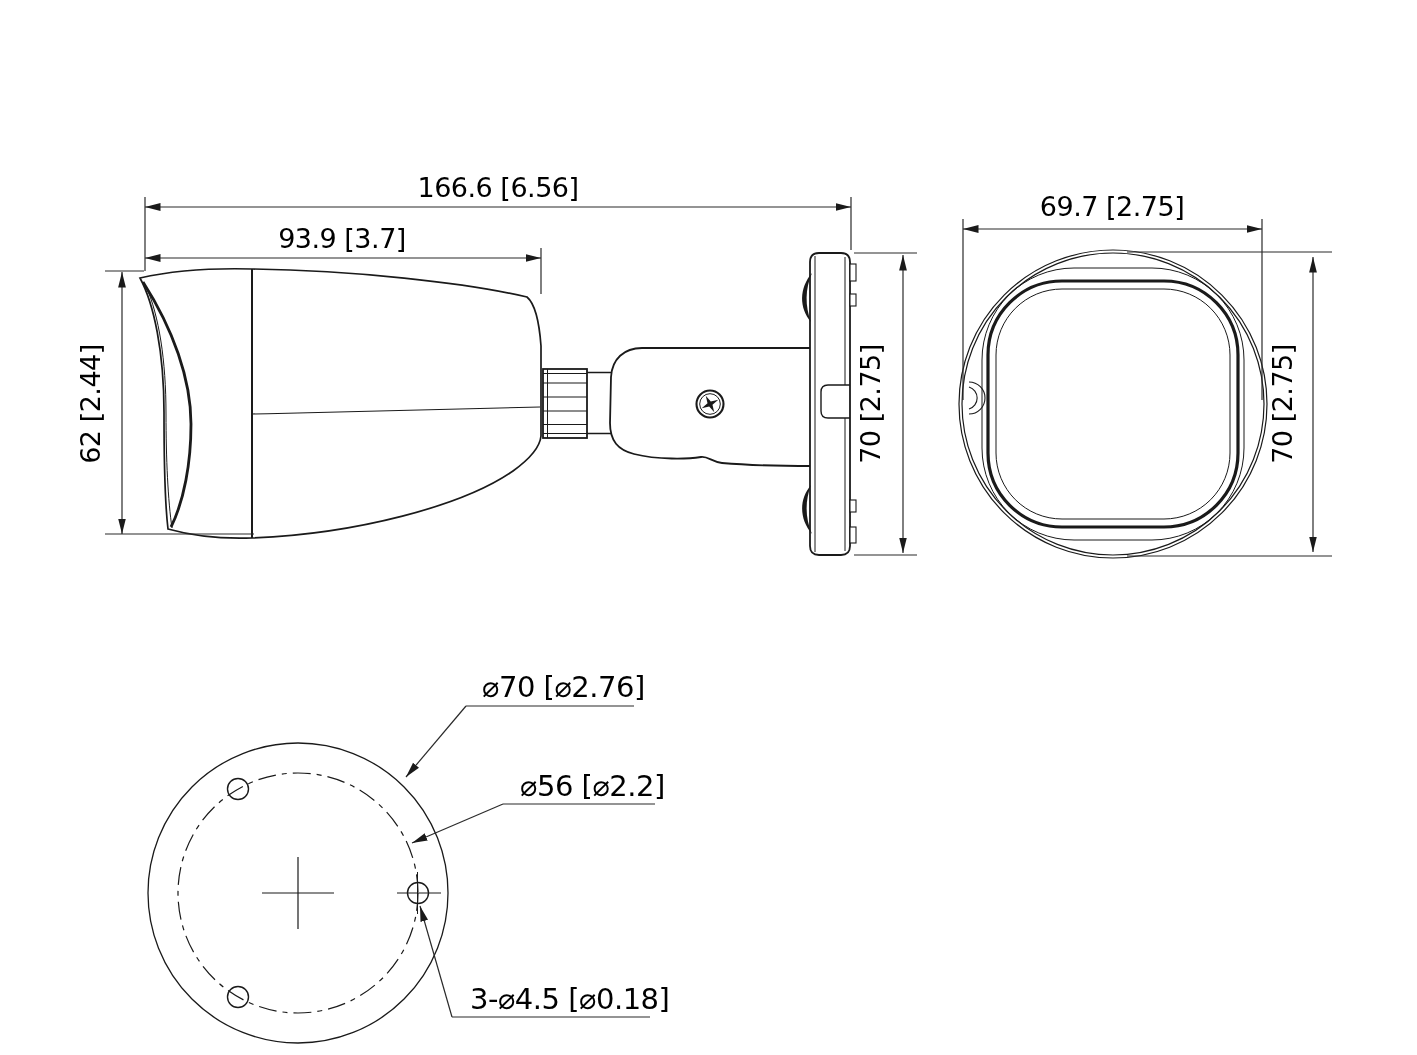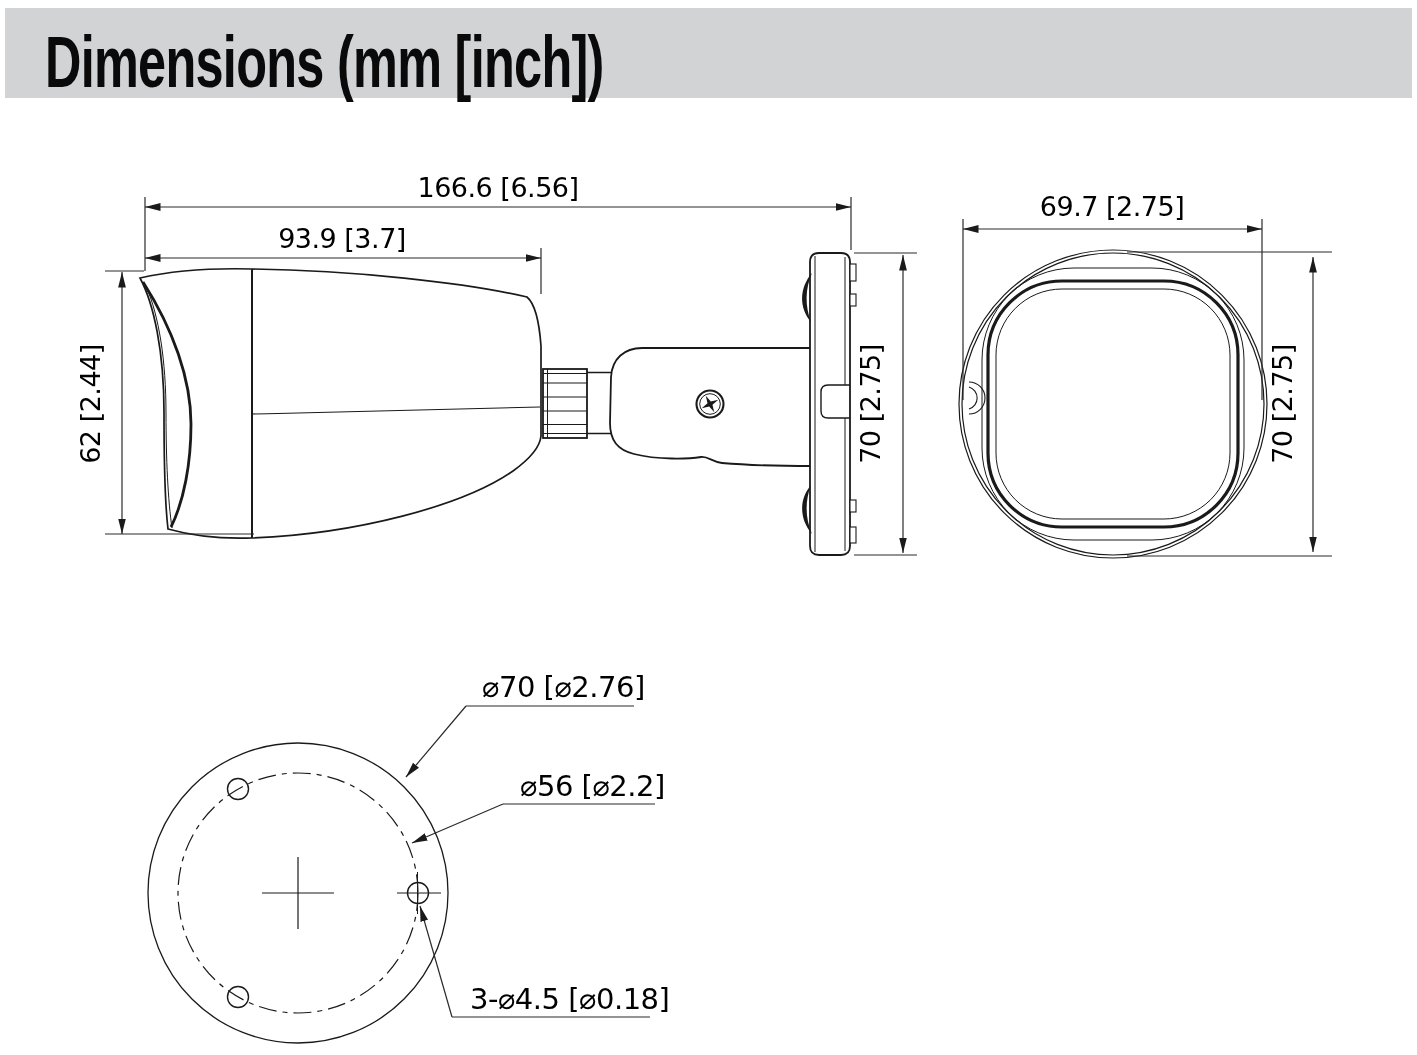--- a/index.html
+++ b/index.html
@@ -14,23 +14,20 @@
   .fillw{fill:#ffffff;}
   .dim{stroke:#2a2a2a;stroke-width:1.2;fill:none;}
   .dimtxt{font-family:"DejaVu Sans",sans-serif;font-size:27px;fill:#000;letter-spacing:-0.5px;}
   .lbltxt{font-family:"DejaVu Sans",sans-serif;font-size:29px;fill:#000;letter-spacing:-0.5px;}
 </style>
 </head>
 <body>
 
 <div class="page">
 
-  <div class="header-bar">
-    <div class="header-title">Dimensions (mm [inch])</div>
-  </div>
 
   <svg width="1417" height="1055" viewBox="0 0 1417 1055">
     <defs>
       <marker id="arw" viewBox="0 0 16 9" refX="15.5" refY="4.5" markerWidth="16" markerHeight="9" orient="auto-start-reverse" markerUnits="userSpaceOnUse">
         <path d="M15.5,4.5 L0,0.6 L0,8.4 Z" fill="#1a1a1a"></path>
       </marker>
     </defs>
 
     <g>
 

